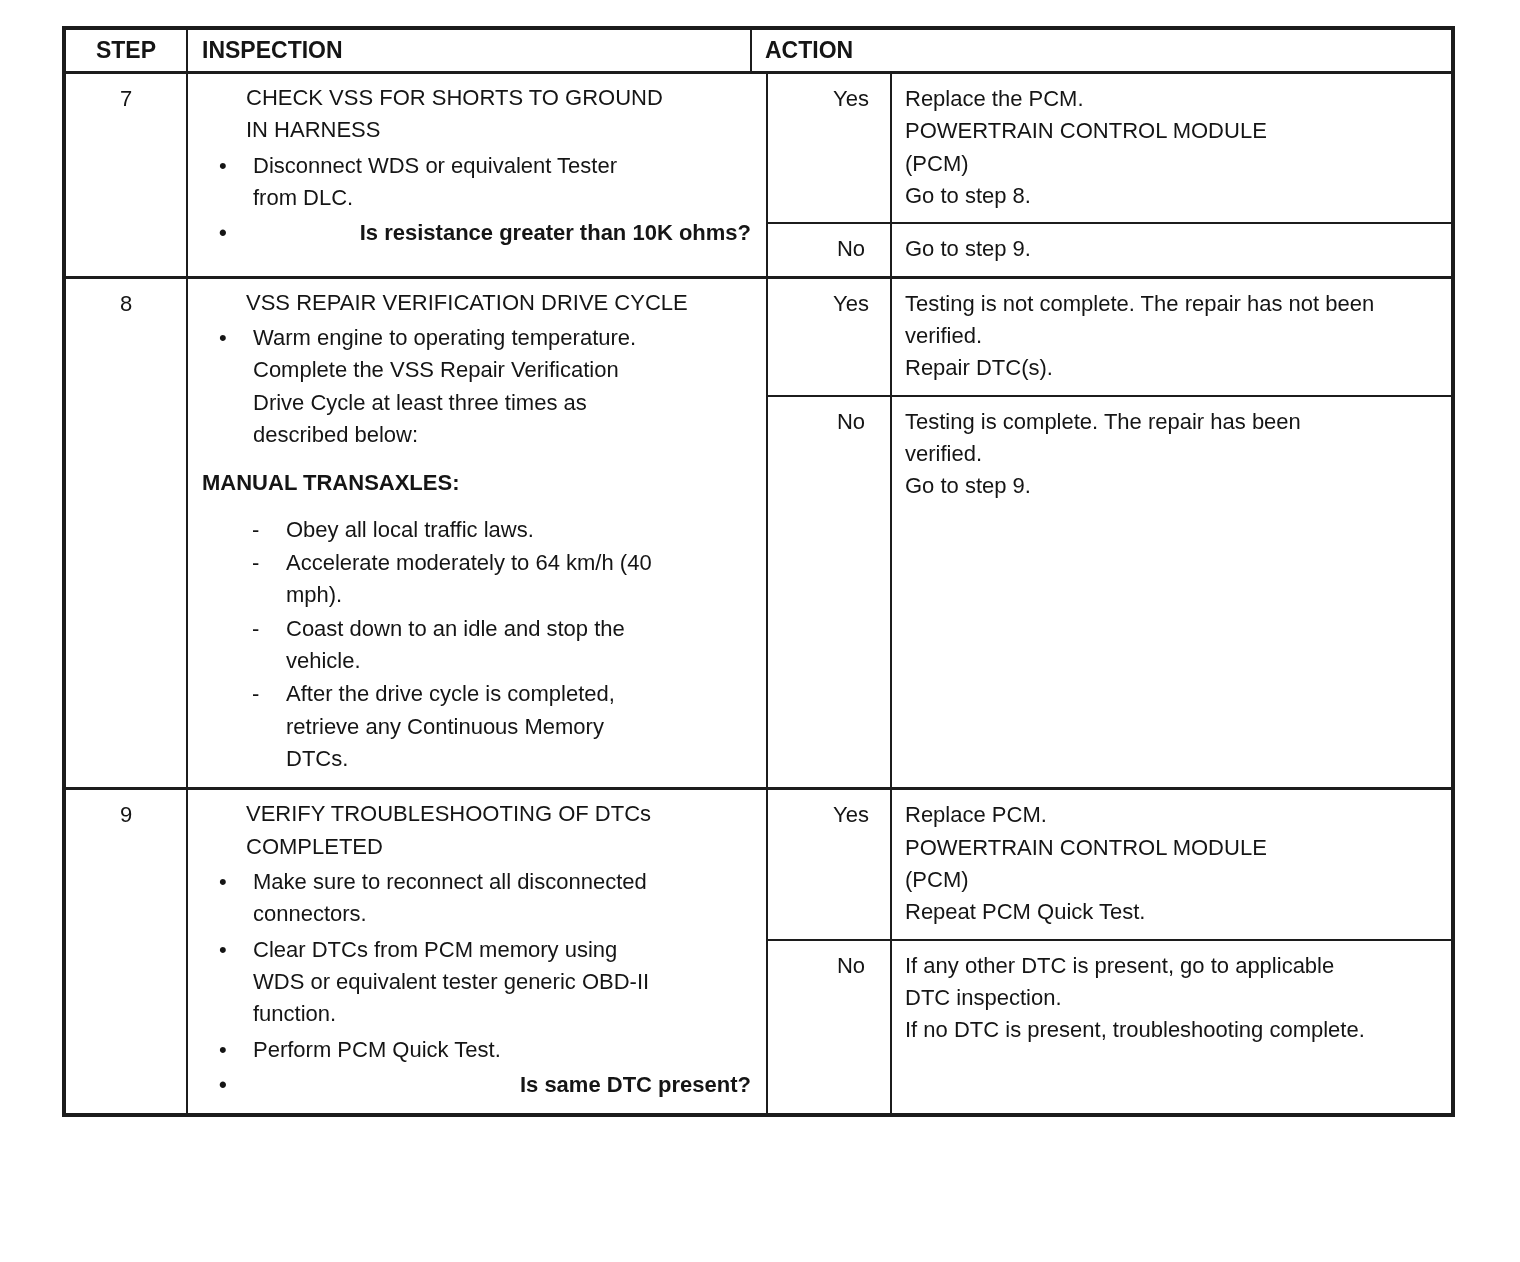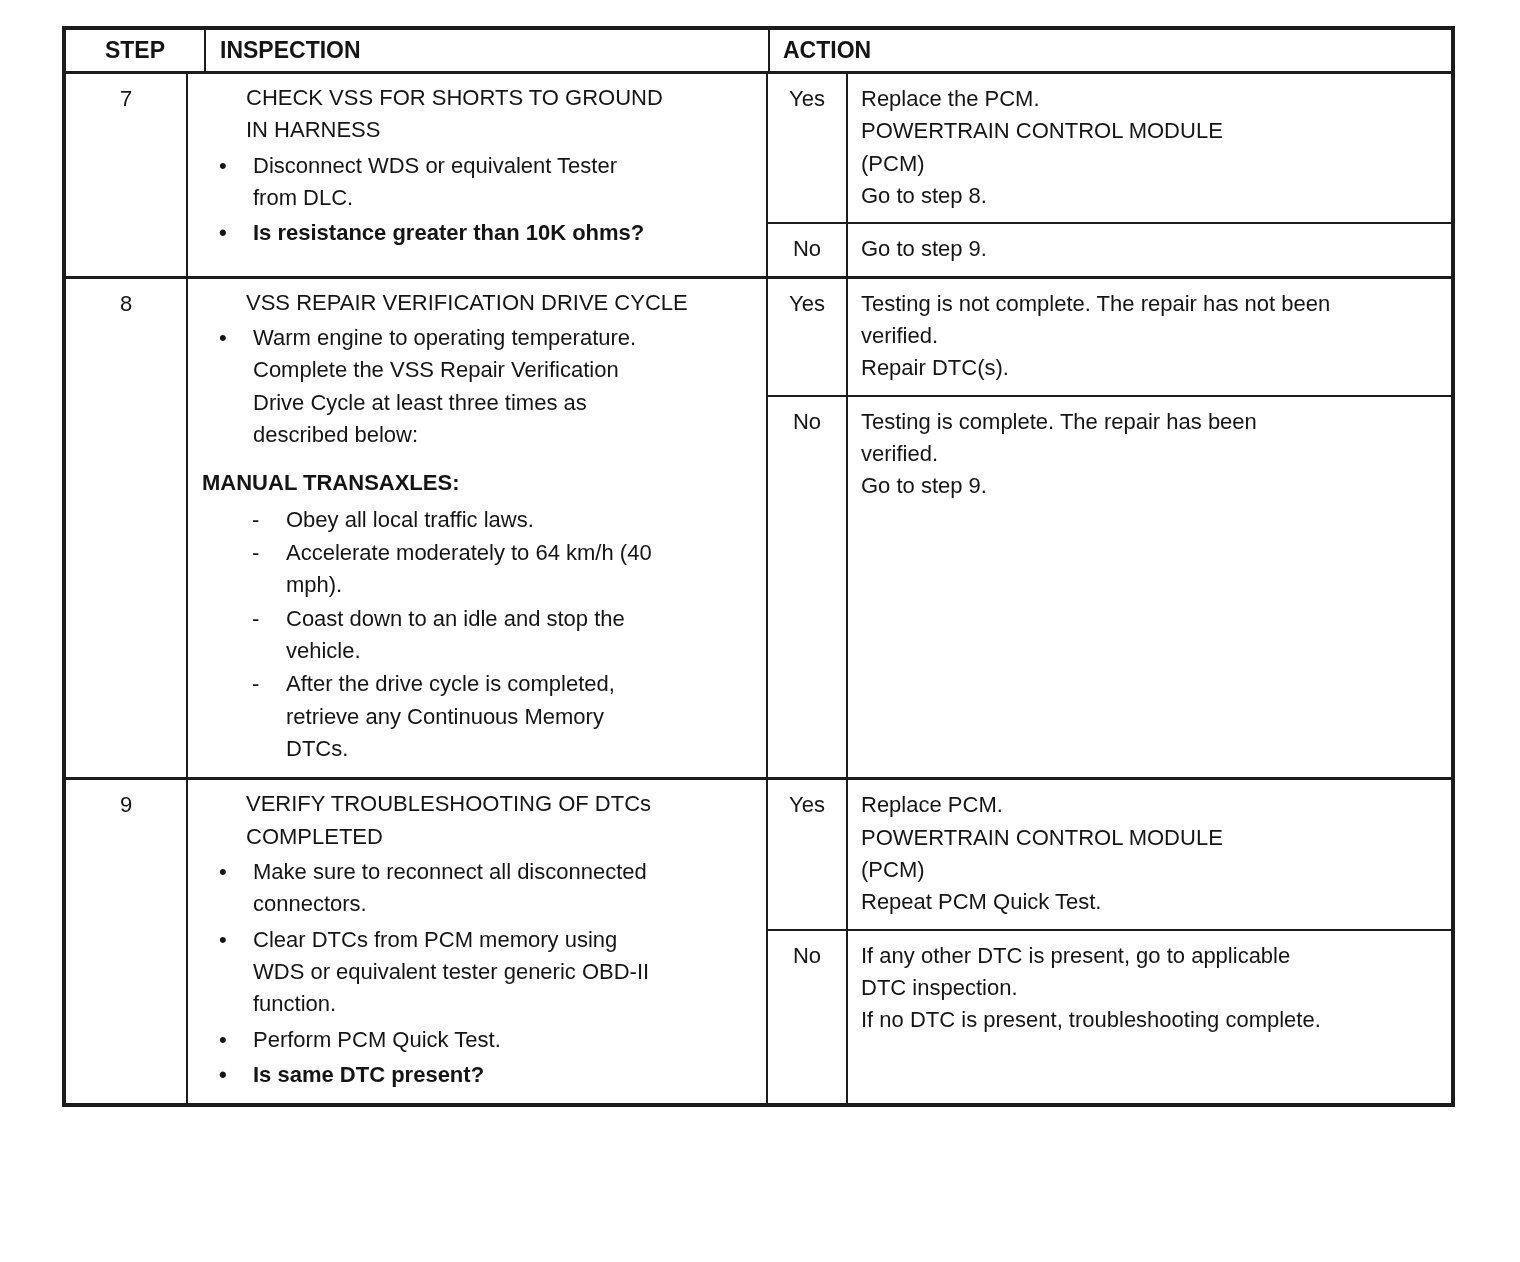--- a/index.html
+++ b/index.html
@@ -26,21 +26,21 @@
   
   .hdr {
     display: flex;
     align-items: stretch;
     border-bottom: 3px solid #1c1c1c;
     min-height: 44px;
     font-size: 23px;
     font-weight: bold;
   }
   .hdr-step {
-    width: 140px;
+    width: 122px;
     border-right: 2px solid #1c1c1c;
     display: flex; align-items: center; justify-content: center;
   }
   .hdr-insp {
     width: 564px;
     border-right: 2px solid #1c1c1c;
     display: flex; align-items: center;
     padding-left: 14px;
   }
   .hdr-action {
@@ -67,21 +67,21 @@
   .c-inspection {
     width: 580px;
     border-right: 2px solid #1c1c1c;
     padding: 8px 15px 12px 14px;
   }
   .branches {
     flex: 1;
     display: flex;
     flex-direction: column;
   }
-  .branch { display: flex; align-items: stretch; }
+  .branch { display: flex; align-items: stretch; padding-left: 44px; }
   .branch.yes { border-bottom: 2px solid #1c1c1c; }
   .branch.no { flex: 1; }
   .r0 .branch.yes { min-height: 140px; }
   .r1 .branch.yes { min-height: 110px; }
   .r2 .branch.yes { min-height: 138px; }
   .c-yesno {
     width: 80px;
     border-right: 2px solid #1c1c1c;
     text-align: center;
     padding-top: 9px;
@@ -108,25 +108,25 @@
     position: relative;
     padding-left: 84px;
     margin-top: 1px;
   }
   .dash::before {
     content: "-";
     position: absolute;
     left: 50px;
     top: 0;
   }
-  .bold { font-weight: bold; }
+  .bold { font-weight: bold; text-align: right; }
   .subhead {
     font-weight: bold;
     margin-top: 16px;
-    margin-bottom: 4px;
+    margin-bottom: 14px;
   }
 </style>
 </head>
 <body>
 
 <div class="page">
   <div class="ts-table">
 
     <div class="hdr">
       <div class="hdr-step">STEP</div>

